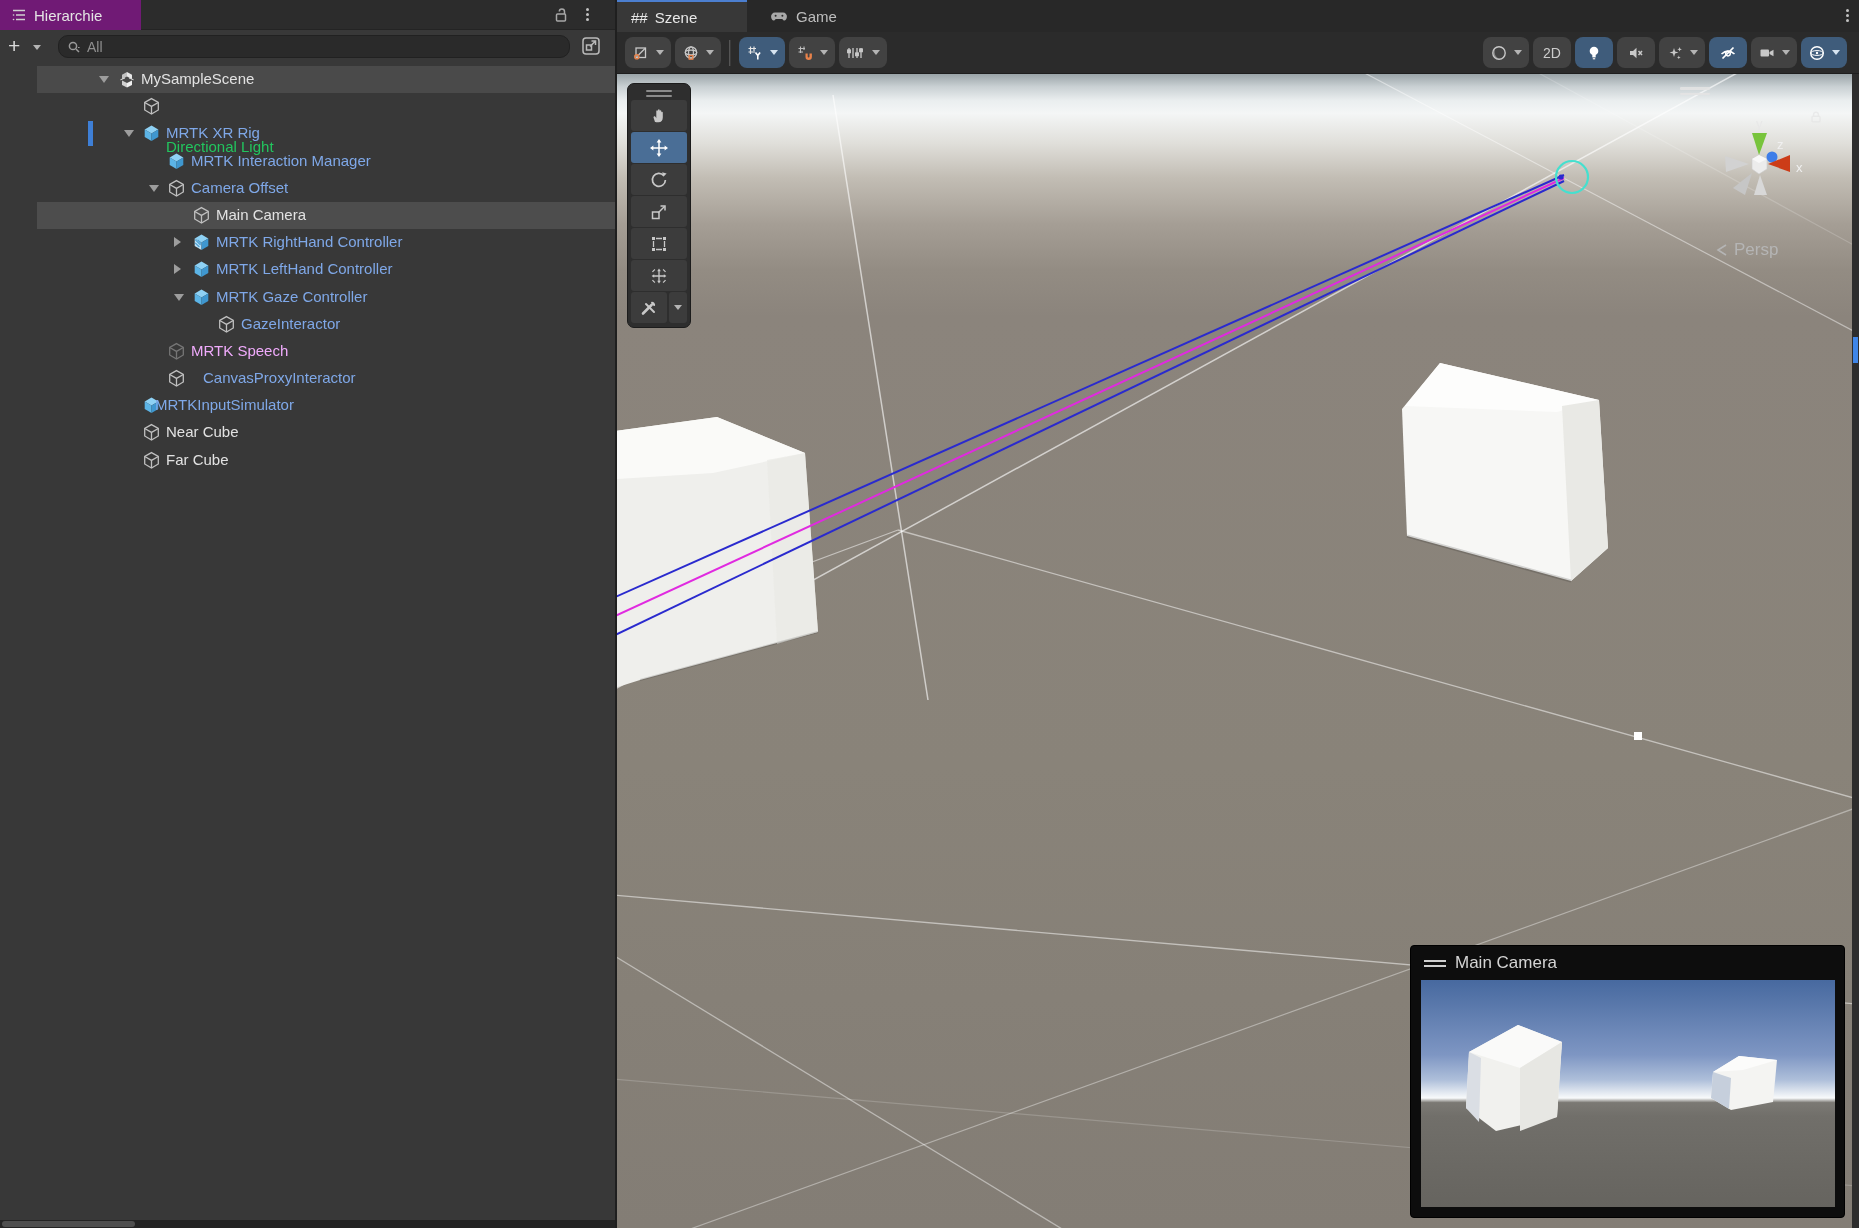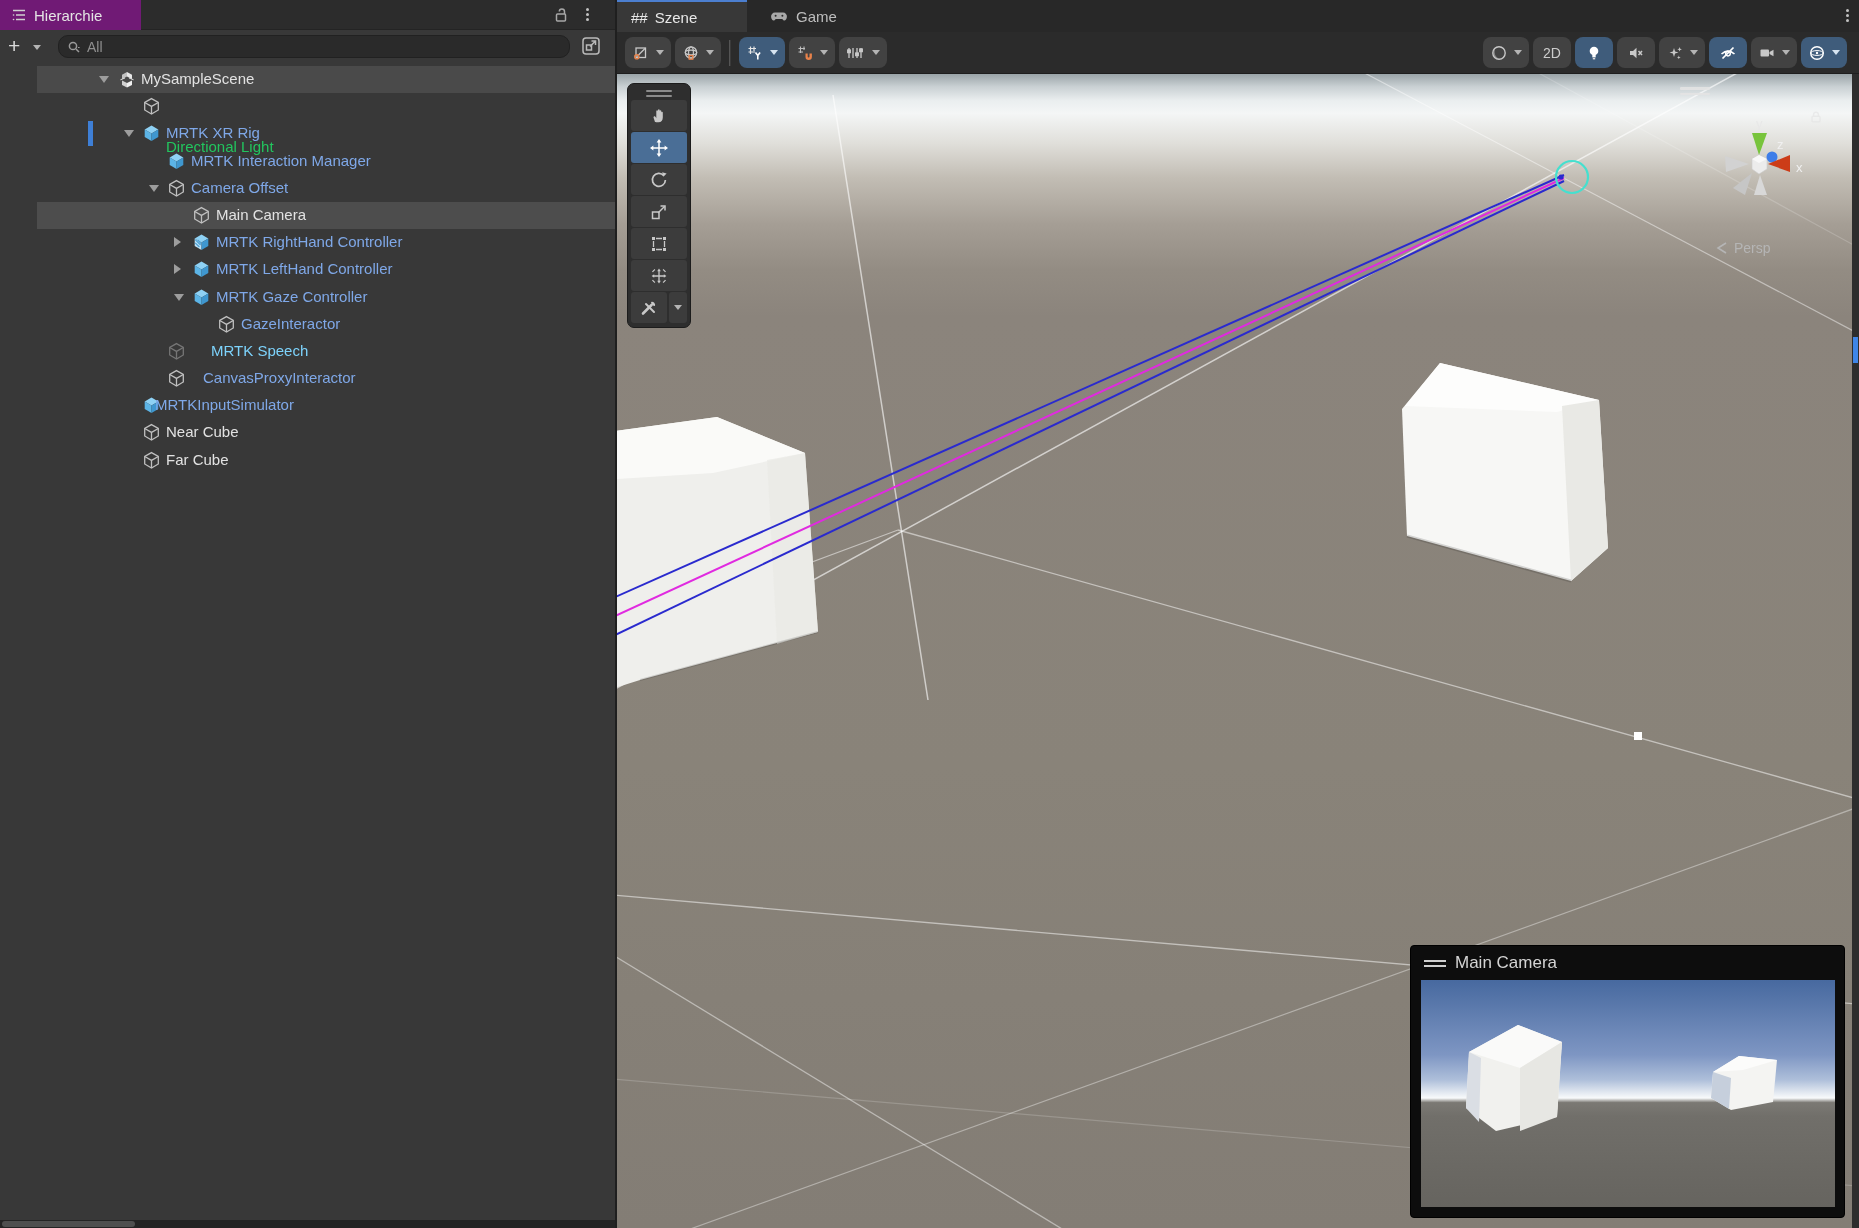--- a/index.html
+++ b/index.html
@@ -30,21 +30,21 @@
 
   .hier-tree { position:absolute; left:0; top:66px; width:615px;padding-left:37px; }
   .hrow { position:relative; height:27.2px; width:615px; }
   .hrow.header { background:#4a4a4a; }
   .hrow.selected { background:#4d4d4d; }
   .hrow .tri { position:absolute; top:10px; }
   .tri-open { width:0;height:0;border-left:5px solid transparent;border-right:5px solid transparent;border-top:7px solid #9d9d9d;}
   .tri-closed { width:0;height:0;border-top:5px solid transparent;border-bottom:5px solid transparent;border-left:7px solid #9d9d9d; margin-top:-2px;}
   .hrow .obj-icon { position:absolute; top:4px; width:19px; height:19px; }
   .hrow .lbl { position:absolute; top:4px; font-size:15px; white-space:nowrap; }
-  .t-bright { color:#e2e2e2; } .t-normal { color:#22c55e;margin-top:41px; } .t-prefab { color:#7fa8e8; } .t-dim { color:#7dd3fc;margin-left:20px; }
+  .t-bright { color:#e2e2e2; } .t-normal { color:#22c55e;margin-top:41px; } .t-prefab { color:#7fa8e8; } .t-dim { color:#f0abfc; }
   .hrow .chev { position:absolute; right:10px; top:5px; width:16px; height:16px; opacity:.75;}
   .hrow .edge-bar { position:absolute; left:51px; top:1px; width:5px; height:25px; background:#3e7fd6; }
   .hrow .row-kebab { position:absolute; right:20px; top:7px; }
   .hier-hscroll { position:absolute; left:0; top:1220px; width:615px; height:8px; background:#242424; }
   .hier-hscroll .thumb { position:absolute; left:2px; top:1px; width:133px; height:6px; background:#4f4f4f; border-radius:3px;}
 
   .panel-divider { position:absolute; left:615px; top:0; width:2px; height:1228px; background:#1f1f1f; }
 
   
   .scene-panel { position:absolute; left:617px; top:0; width:1242px; height:1228px; background:#282828; }
@@ -82,21 +82,21 @@
                  #c2bdb4 9%,#a59e95 13%,#938c83 17%,#8b847c 21%,#898379 60%,#837d75 100%); }
   .scene-svg { position:absolute; left:0; top:0; }
 
   .overlay-handle { position:absolute; left:1063px; top:13px; display:flex; flex-direction:column; gap:3px;}
   .overlay-handle i { display:block; width:30px; height:2.5px; background:#e3e3e3; border-radius:1px; opacity:.9;}
 
   .gizmo-area { position:absolute; left:1080px; top:26px; width:150px; height:170px; }
   .gizmo-lock { position:absolute; left:112px; top:10px; opacity:.45; }
   .gizmo-axes { position:absolute; left:14px; top:16px; }
   .persp-row { position:absolute; left:18px; top:140px; display:flex; align-items:center; gap:5px;
-               color:#b5b5b5; font-size:14px; }
+               color:#b5b5b5; font-size:17px; }
 
   
   .cam-preview { position:absolute; left:793px; top:871px; width:435px; height:273px; background:#0d0d0d;
        border:1px solid #000; border-radius:4px; z-index:6;}
   .cam-preview .head { height:34px; display:flex; align-items:center; gap:9px; padding-left:13px;
        color:#d4d4d4; font-size:17px;}
   .cam-preview .head .hbars { display:flex; flex-direction:column; gap:3px;}
   .cam-preview .head .hbars i { display:block; width:22px; height:2px; background:#cfcfcf;}
   .cam-img { position:absolute; left:10px; top:34px; width:414px; height:227px;
       background:linear-gradient(180deg,#47699f 0%,#7e96c3 33%,#aebfda 44%,#dde4ee 49%,#f8fafb 52%,

